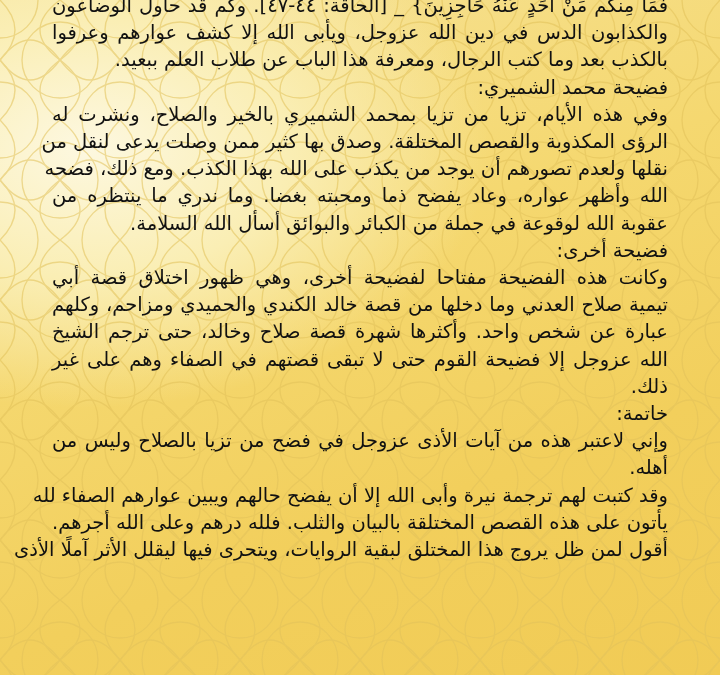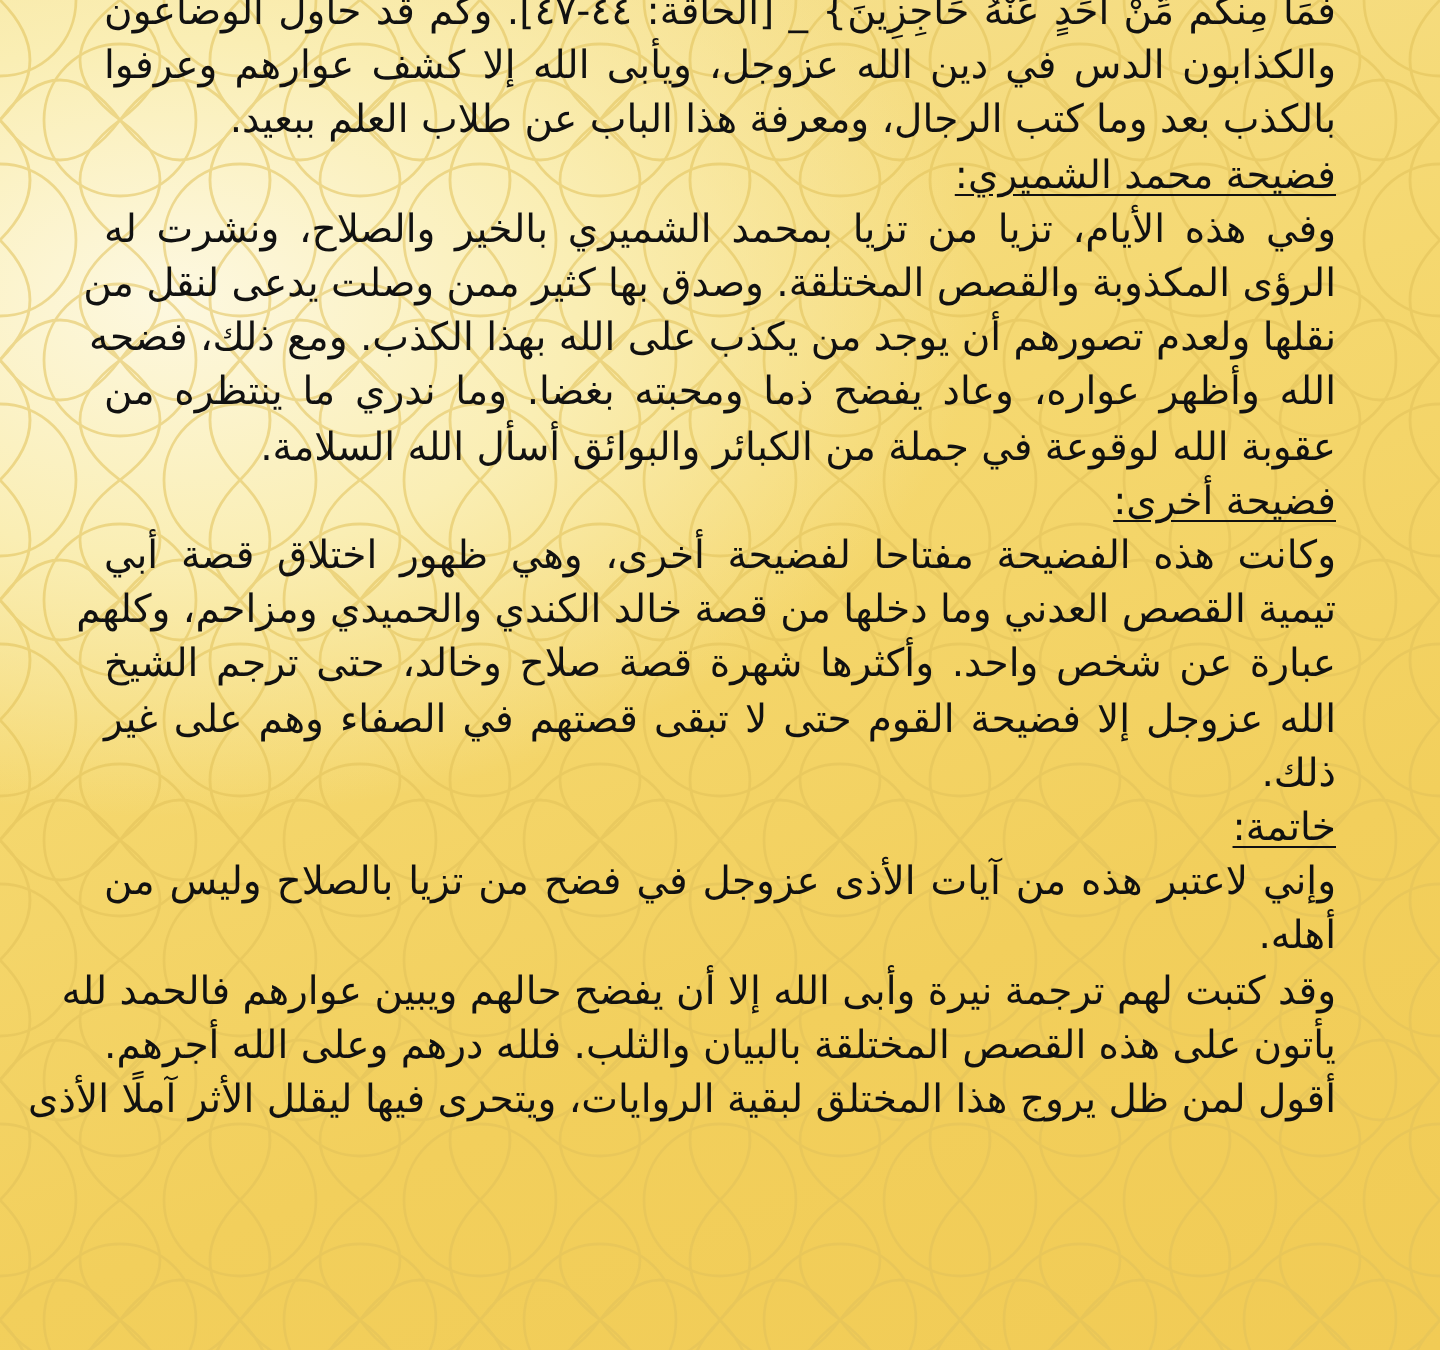--- a/index.html
+++ b/index.html
@@ -13,21 +13,21 @@
     position: absolute; inset: 0; pointer-events: none; opacity: 0.55;
   }
   .doc {
     position: absolute; top: -8px; left: 52px; right: 52px;
     direction: rtl; text-align: right;
     color: #111;
     font-size: 19.5px; line-height: 27.2px;
   }
   .doc .line { display: block; white-space: nowrap; }
   .doc .justify { text-align: justify; text-align-last: justify; }
-  .doc .heading { text-decoration: underline; text-underline-offset: 3px; }
+  .doc .heading { text-underline-offset: 3px; }
 </style>
 </head>
 <body>
 
 <svg class="pattern" width="720" height="675" xmlns="http://www.w3.org/2000/svg">
   <defs>
     <pattern id="lattice" x="0" y="0" width="120" height="120" patternUnits="userSpaceOnUse">
       <g fill="none" stroke="#e2c25a" stroke-width="1.4">
         <path d="M60 0 Q20 30 60 60 Q100 30 60 0 Z"></path>
         <path d="M60 60 Q20 90 60 120 Q100 90 60 60 Z"></path>
@@ -53,23 +53,23 @@
   <span class="line justify">والكذابون الدس في دين الله عزوجل، ويأبى الله إلا كشف عوارهم وعرفوا</span>
   <span class="line">بالكذب بعد وما كتب الرجال، ومعرفة هذا الباب عن طلاب العلم ببعيد.</span>
   <span class="line heading">فضيحة محمد الشميري:</span>
   <span class="line justify">وفي هذه الأيام، تزيا من تزيا بمحمد الشميري بالخير والصلاح، ونشرت له</span>
   <span class="line justify">الرؤى المكذوبة والقصص المختلقة. وصدق بها كثير ممن وصلت يدعى لنقل من</span>
   <span class="line justify">نقلها ولعدم تصورهم أن يوجد من يكذب على الله بهذا الكذب. ومع ذلك، فضحه</span>
   <span class="line justify">الله وأظهر عواره، وعاد يفضح ذما ومحبته بغضا. وما ندري ما ينتظره من</span>
   <span class="line">عقوبة الله لوقوعة في جملة من الكبائر والبوائق أسأل الله السلامة.</span>
   <span class="line heading">فضيحة أخرى:</span>
   <span class="line justify">وكانت هذه الفضيحة مفتاحا لفضيحة أخرى، وهي ظهور اختلاق قصة أبي</span>
-  <span class="line justify">تيمية القصص العدني وما دخلها من قصة خالد الكندي والحميدي ومزاحم، وكلهم</span>
+  <span class="line justify">تيمية صلاح العدني وما دخلها من قصة خالد الكندي والحميدي ومزاحم، وكلهم</span>
   <span class="line justify">عبارة عن شخص واحد. وأكثرها شهرة قصة صلاح وخالد، حتى ترجم الشيخ</span>
   <span class="line justify">الله عزوجل إلا فضيحة القوم حتى لا تبقى قصتهم في الصفاء وهم على غير</span>
   <span class="line">ذلك.</span>
   <span class="line heading">خاتمة:</span>
   <span class="line justify">وإني لاعتبر هذه من آيات الأذى عزوجل في فضح من تزيا بالصلاح وليس من</span>
   <span class="line">أهله.</span>
-  <span class="line justify">وقد كتبت لهم ترجمة نيرة وأبى الله إلا أن يفضح حالهم ويبين عوارهم فالحمد لله</span>
+  <span class="line justify">وقد كتبت لهم ترجمة نيرة وأبى الله إلا أن يفضح حالهم ويبين عوارهم الصفاء لله</span>
   <span class="line justify">يأتون على هذه القصص المختلقة بالبيان والثلب. فلله درهم وعلى الله أجرهم.</span>
   <span class="line justify">أقول لمن ظل يروج هذا المختلق لبقية الروايات، ويتحرى فيها ليقلل الأثر آملًا الأذى</span>
 </div>
 
 </body></html>

